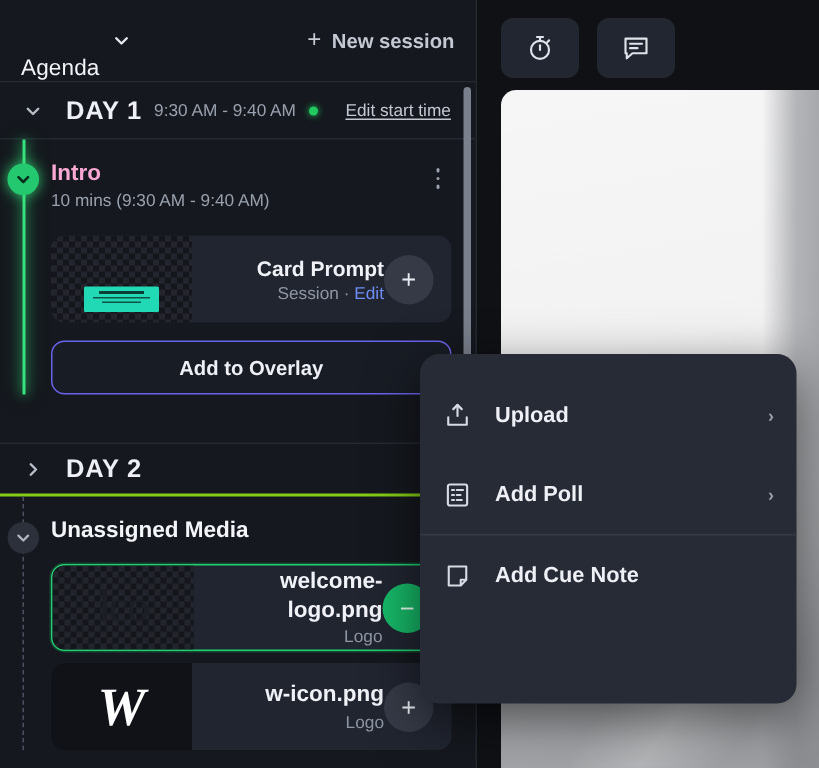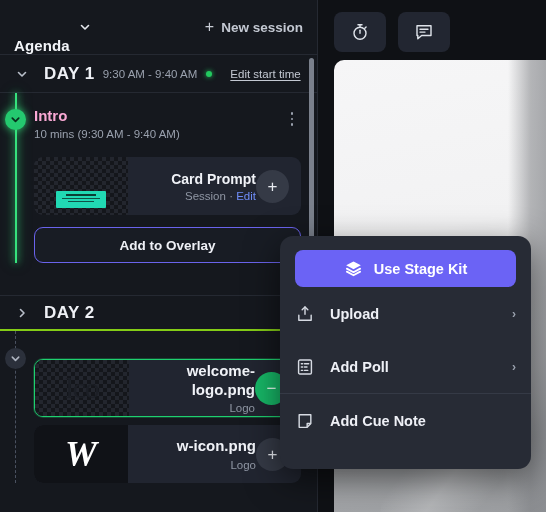--- a/index.html
+++ b/index.html
@@ -19,21 +19,21 @@
     border-right: 1px solid #252932;
     overflow: hidden;
   }
   .sb-header {
     height: 55px; display: flex; align-items: center;
     padding: 0 14px 0 14px;
     border-bottom: 1px solid #252932;
     background: #15181e;
   }
   .agenda-title {
-    font-size: 15px; font-weight: bold; color: #f2f4f8;
+    font-size: 15px; font-weight: normal; color: #f2f4f8;
     letter-spacing: .1px;
     margin-top: 36px;
   }
   .chev-sm {
     margin-left: 9px; width: 12px; height: 12px;
     display: inline-flex; align-items: center; justify-content: center;
   }
   .chev-sm svg { display: block; }
   .new-session {
     margin-left: auto; display: flex; align-items: center; gap: 7px;
@@ -333,20 +333,21 @@
       <span class="day-label">DAY 2</span>
     </div>
 
     <div class="unassigned">
       <div class="dashed-line"></div>
       <div class="gray-badge">
         <svg width="11" height="11" viewBox="0 0 12 12">
             <path d="M2.5 4.5 L6 8 L9.5 4.5" fill="none" stroke="#aeb4c0" stroke-width="1.7" stroke-linecap="round" stroke-linejoin="round"></path>
           </svg>
       </div>
+      <div class="unassigned-title">Unassigned Media</div>
 
       <div class="umedia-list">
 
         <div class="umedia-card selected">
           <div class="thumb-logo">
             <span class="logo-word">lco</span>
           </div>
           <div class="media-meta">
             <div class="umedia-name">welcome-logo.png</div>
             <div class="media-sub">Logo</div>
@@ -390,28 +391,20 @@
       </div>
     </div>
     <div class="stage-canvas">
       <div class="stage-sheen"></div>
       <div class="stage-edge"></div>
     </div>
   </div>
 
   <div class="popup">
 
-    <div class="stage-kit-btn">
-      <svg width="19" height="19" viewBox="0 0 24 24">
-        <path d="M12 3 L21.2 8 L12 13 L2.8 8 Z" fill="#ffffff"></path>
-        <path d="M3.6 12.2 L12 16.8 L20.4 12.2" fill="none" stroke="#ffffff" stroke-width="2.3" stroke-linejoin="round" stroke-linecap="round"></path>
-        <path d="M3.6 16 L12 20.6 L20.4 16" fill="none" stroke="#ffffff" stroke-width="2.3" stroke-linejoin="round" stroke-linecap="round"></path>
-      </svg>
-      <span>Use Stage Kit</span>
-    </div>
 
     <div class="menu-item">
       <span class="mi-icon">
         <svg width="20" height="20" viewBox="0 0 24 24">
           <path d="M12 3.6 V12.4" stroke="#d7dbe3" stroke-width="1.7" stroke-linecap="round"></path>
           <path d="M8.6 6.9 L12 3.5 L15.4 6.9" fill="none" stroke="#d7dbe3" stroke-width="1.7" stroke-linecap="round" stroke-linejoin="round"></path>
           <path d="M4.6 13.4 V19.4 H19.4 V13.4" fill="none" stroke="#d7dbe3" stroke-width="1.7" stroke-linecap="round" stroke-linejoin="round"></path>
         </svg>
       </span>
       <span class="mi-label">Upload</span>

